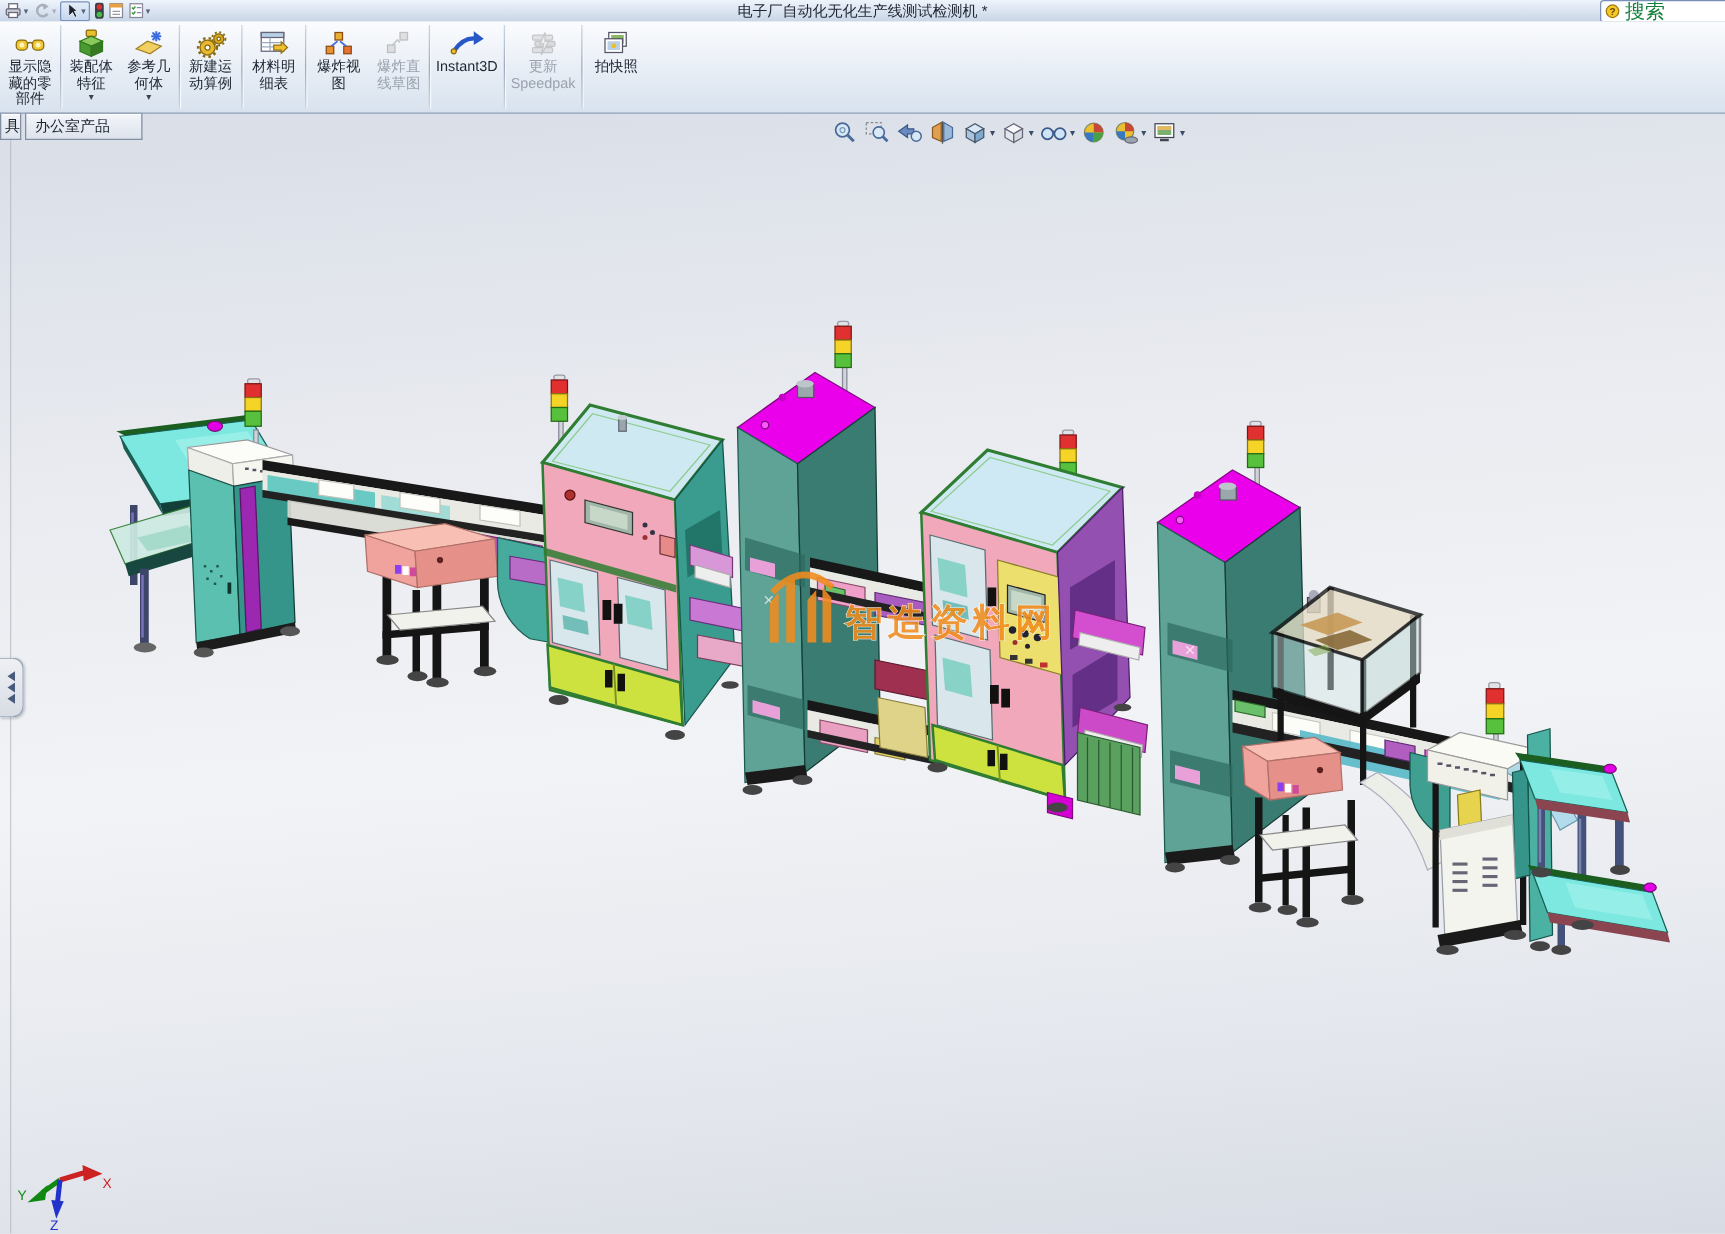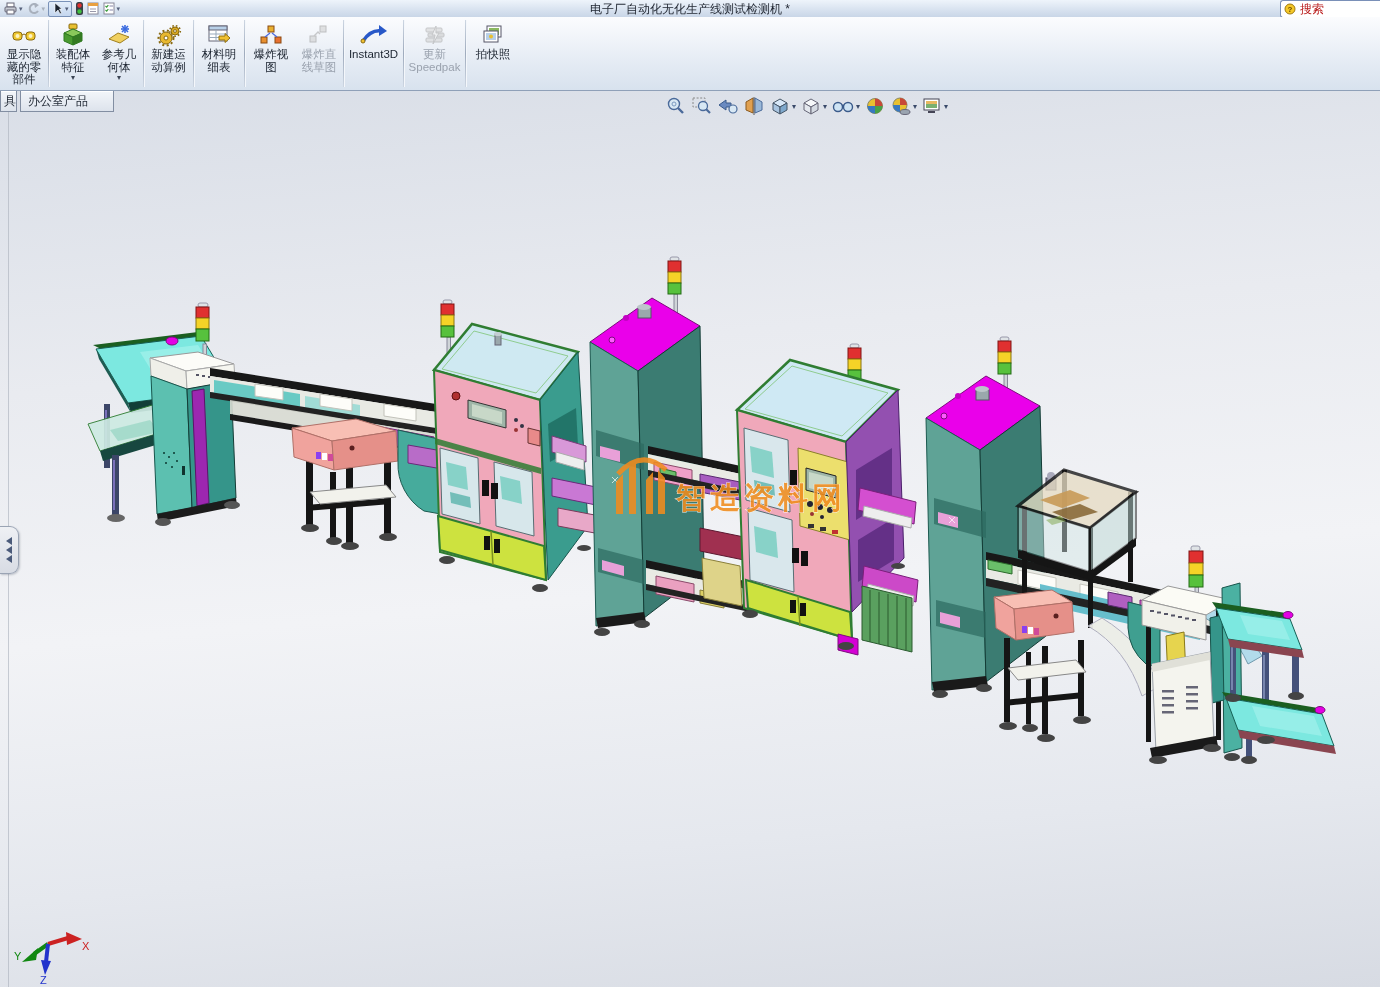--- a/index.html
+++ b/index.html
@@ -11,21 +11,21 @@
     background:linear-gradient(#eef4fb,#d9e3f0 55%,#c9d6e7);border-bottom:1px solid #9fb0c8;z-index:5;}
   .doc-title{position:absolute;left:0;right:0;top:1px;text-align:center;font-size:12px;color:#1f2530;}
   .qat{position:absolute;left:4px;top:0;height:17px;display:flex;align-items:center;gap:3px;z-index:6;}
   .qat .qbtn{display:flex;align-items:center;gap:1px;}
   .qat .caret{font-size:7px;color:#55607a;}
   .qat .caret.dim{color:#a8b0bc;}
   .selbox{display:flex;align-items:center;background:linear-gradient(#e4eefa,#c4d6ee);
     border:1px solid #7a92b8;border-radius:2px;padding:0 2px;height:14px;}
   .searchbox{position:absolute;right:0;top:0;height:16px;width:96px;display:flex;align-items:center;gap:3px;
     background:#fff;border:1px solid #7a90b8;border-right:none;border-radius:3px 0 0 3px;padding-left:3px;overflow:hidden;}
-  .searchbox span{font-size:12px;color:#b91c1c;white-space:nowrap;}
+  .searchbox span{font-size:16px;color:#15803d;white-space:nowrap;}
 
   
   .ribbon{position:absolute;left:0;top:17px;width:1380px;height:73px;z-index:5;
     background:linear-gradient(#fbfcfe,#e7edf5 55%,#d8e2ee);border-bottom:1px solid #8fa0b8;
     display:flex;align-items:stretch;padding-left:1px;}
   .rbtn{display:flex;flex-direction:column;align-items:center;padding-top:4px;box-sizing:border-box;}
   .rbtn .ricon{height:26px;display:flex;align-items:flex-end;margin-bottom:1px;}
   .rbtn .rlabel{font-size:11.5px;line-height:12.5px;color:#1c2430;text-align:center;white-space:pre-line;}
   .rbtn .rcaret{font-size:8px;color:#3a4454;margin-top:0px;}
   .rbtn.disabled .rlabel{color:#9aa2ae;}

